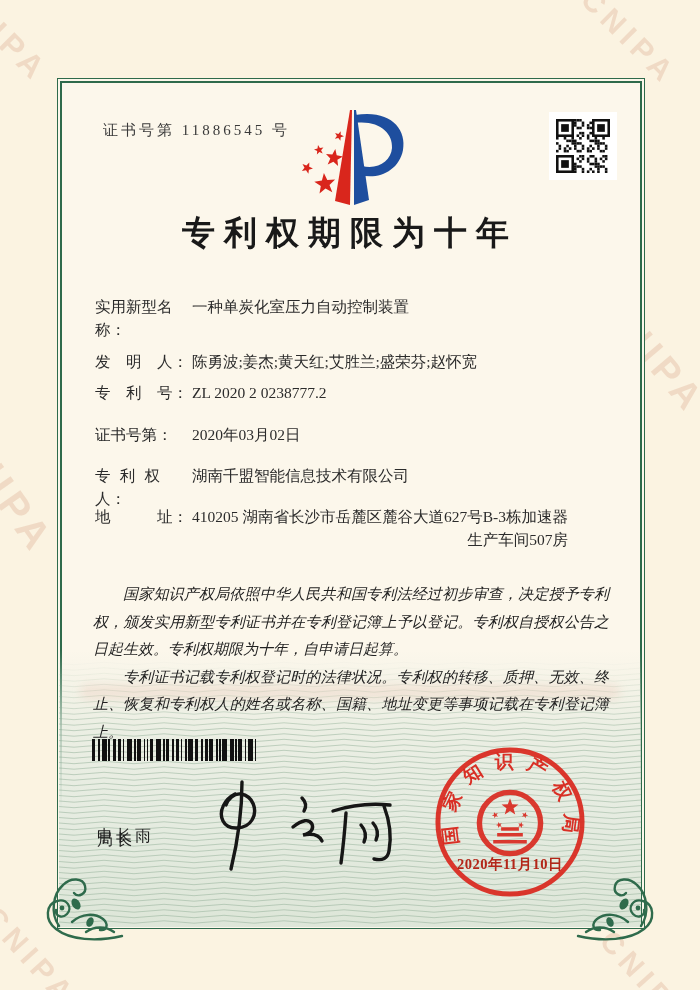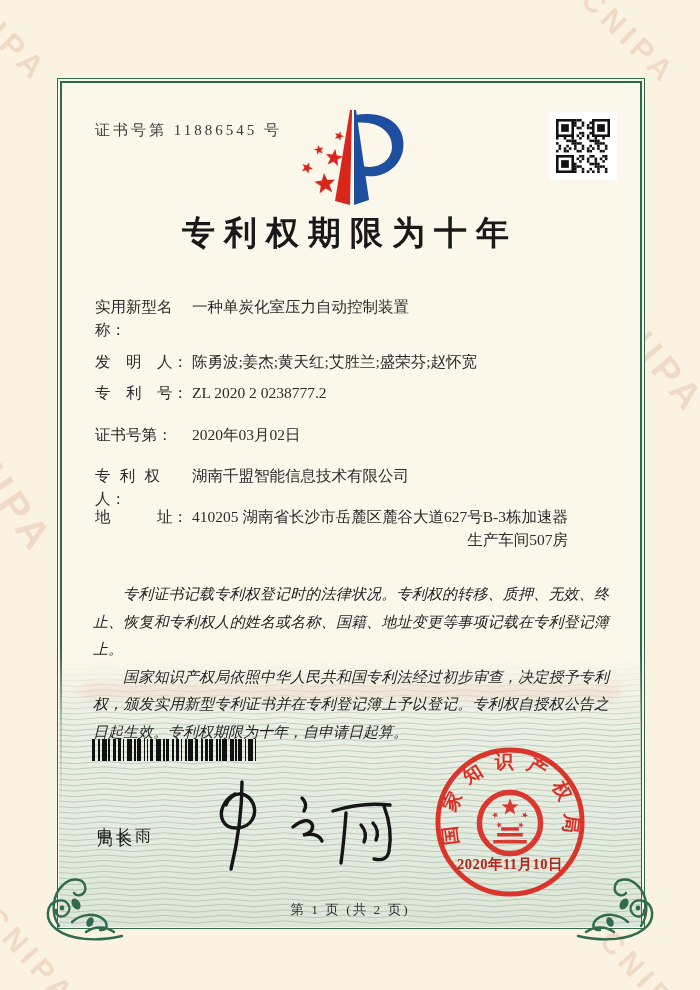--- a/index.html
+++ b/index.html
@@ -30,21 +30,21 @@
         background:linear-gradient(180deg,rgba(230,236,225,0) 0%,rgba(230,236,225,.75) 28%,#e6ece1 58%,#dde6d8 100%);}
   .band svg{position:absolute;left:0;top:0;}
   .pink-blur{position:absolute;left:80px;top:684px;width:540px;height:16px;border-radius:9px;
              background:rgba(231,152,130,.14);filter:blur(4px);}
 
   .flourish{position:absolute;width:86px;height:86px;}
   .fl-left{left:40px;top:856px;}
   .fl-right{left:574px;top:856px;transform:scaleX(-1);}
 
   
-  .cert-no{position:absolute;left:95px;top:121px;font-size:15px;color:#3a3a3a;letter-spacing:3px;}
+  .cert-no{position:absolute;left:103px;top:121px;font-size:15px;color:#3a3a3a;letter-spacing:3px;}
   .logo{position:absolute;left:293px;top:108px;width:135px;height:102px;}
   .qr-box{position:absolute;left:549px;top:112px;width:68px;height:68px;background:#fff;
           display:flex;align-items:center;justify-content:center;}
   .title{position:absolute;left:0;top:211px;width:700px;text-align:center;
          font-size:33px;font-weight:bold;color:#191919;letter-spacing:9px;}
 
   
   .row{position:absolute;left:95px;font-size:15.5px;color:#2b2b2b;line-height:23px;}
   .row .lab{display:inline-block;width:97px;vertical-align:top;}
   .row .val{display:inline-block;vertical-align:top;white-space:pre-wrap;max-width:412px;text-align:right;}
@@ -327,22 +327,22 @@
   </div>
   <div class="row r-owner">
     <span class="lab">专 利 权 人：</span><span class="val">湖南千盟智能信息技术有限公司</span>
   </div>
   <div class="row r-addr">
     <span class="lab">地　　　址：</span><span class="val">410205 湖南省长沙市岳麓区麓谷大道627号B-3栋加速器
 生产车间507房</span>
   </div>
 
   <div class="paras">
+    <p>国家知识产权局依照中华人民共和国专利法经过初步审查，决定授予专利权，颁发实用新型专利证书并在专利登记簿上予以登记。专利权自授权公告之日起生效。专利权期限为十年，自申请日起算。</p>
     <p>专利证书记载专利权登记时的法律状况。专利权的转移、质押、无效、终止、恢复和专利权人的姓名或名称、国籍、地址变更等事项记载在专利登记簿上。</p>
-    <p>国家知识产权局依照中华人民共和国专利法经过初步审查，决定授予专利权，颁发实用新型专利证书并在专利登记簿上予以登记。专利权自授权公告之日起生效。专利权期限为十年，自申请日起算。</p>
   </div>
 
   <div class="barcode" id="barcode">
       <i style="width:3.4px;margin-right:3.0px"></i>
       <i style="width:1.7px;margin-right:1.5px"></i>
       <i style="width:5.1px;margin-right:1.5px"></i>
       <i style="width:1.7px;margin-right:3.0px"></i>
       <i style="width:3.4px;margin-right:1.5px"></i>
       <i style="width:3.4px;margin-right:1.5px"></i>
       <i style="width:1.7px;margin-right:3.0px"></i>
@@ -403,15 +403,14 @@
         <path d="M79.0,55.0L81.2,60.9L87.6,61.2L82.6,65.2L84.3,71.3L79.0,67.8L73.7,71.3L75.4,65.2L70.4,61.2L76.8,60.9Z" fill="#d9261c"></path>
         <path d="M62.7,68.9L64.3,70.6L66.6,69.8L65.4,71.9L66.9,73.8L64.6,73.3L63.2,75.3L62.9,72.9L60.6,72.3L62.8,71.3Z" fill="#d9261c"></path>
         <path d="M95.3,68.9L95.2,71.3L97.4,72.3L95.1,72.9L94.8,75.3L93.4,73.3L91.1,73.8L92.6,71.9L91.4,69.8L93.7,70.6Z" fill="#d9261c"></path>
         <path d="M67.1,78.9L68.4,80.7L70.6,80.2L69.3,82.0L70.6,83.9L68.4,83.3L67.0,85.0L66.9,82.8L64.8,82.0L66.9,81.2Z" fill="#d9261c"></path>
         <path d="M90.9,78.9L91.1,81.2L93.2,82.0L91.1,82.8L91.0,85.0L89.6,83.3L87.4,83.9L88.7,82.0L87.4,80.2L89.6,80.7Z" fill="#d9261c"></path>
         <path d="M66,92 h26 M62,99 h34 M70,86 h18" stroke="#d9261c" stroke-width="3.6" fill="none"></path>
       </g>
   </svg>
   <div class="seal-date">2020年11月10日</div>
 
-  <div class="page-info">第 1 页 (共 2 页)</div>
 
 </div>
 
 </body></html>

